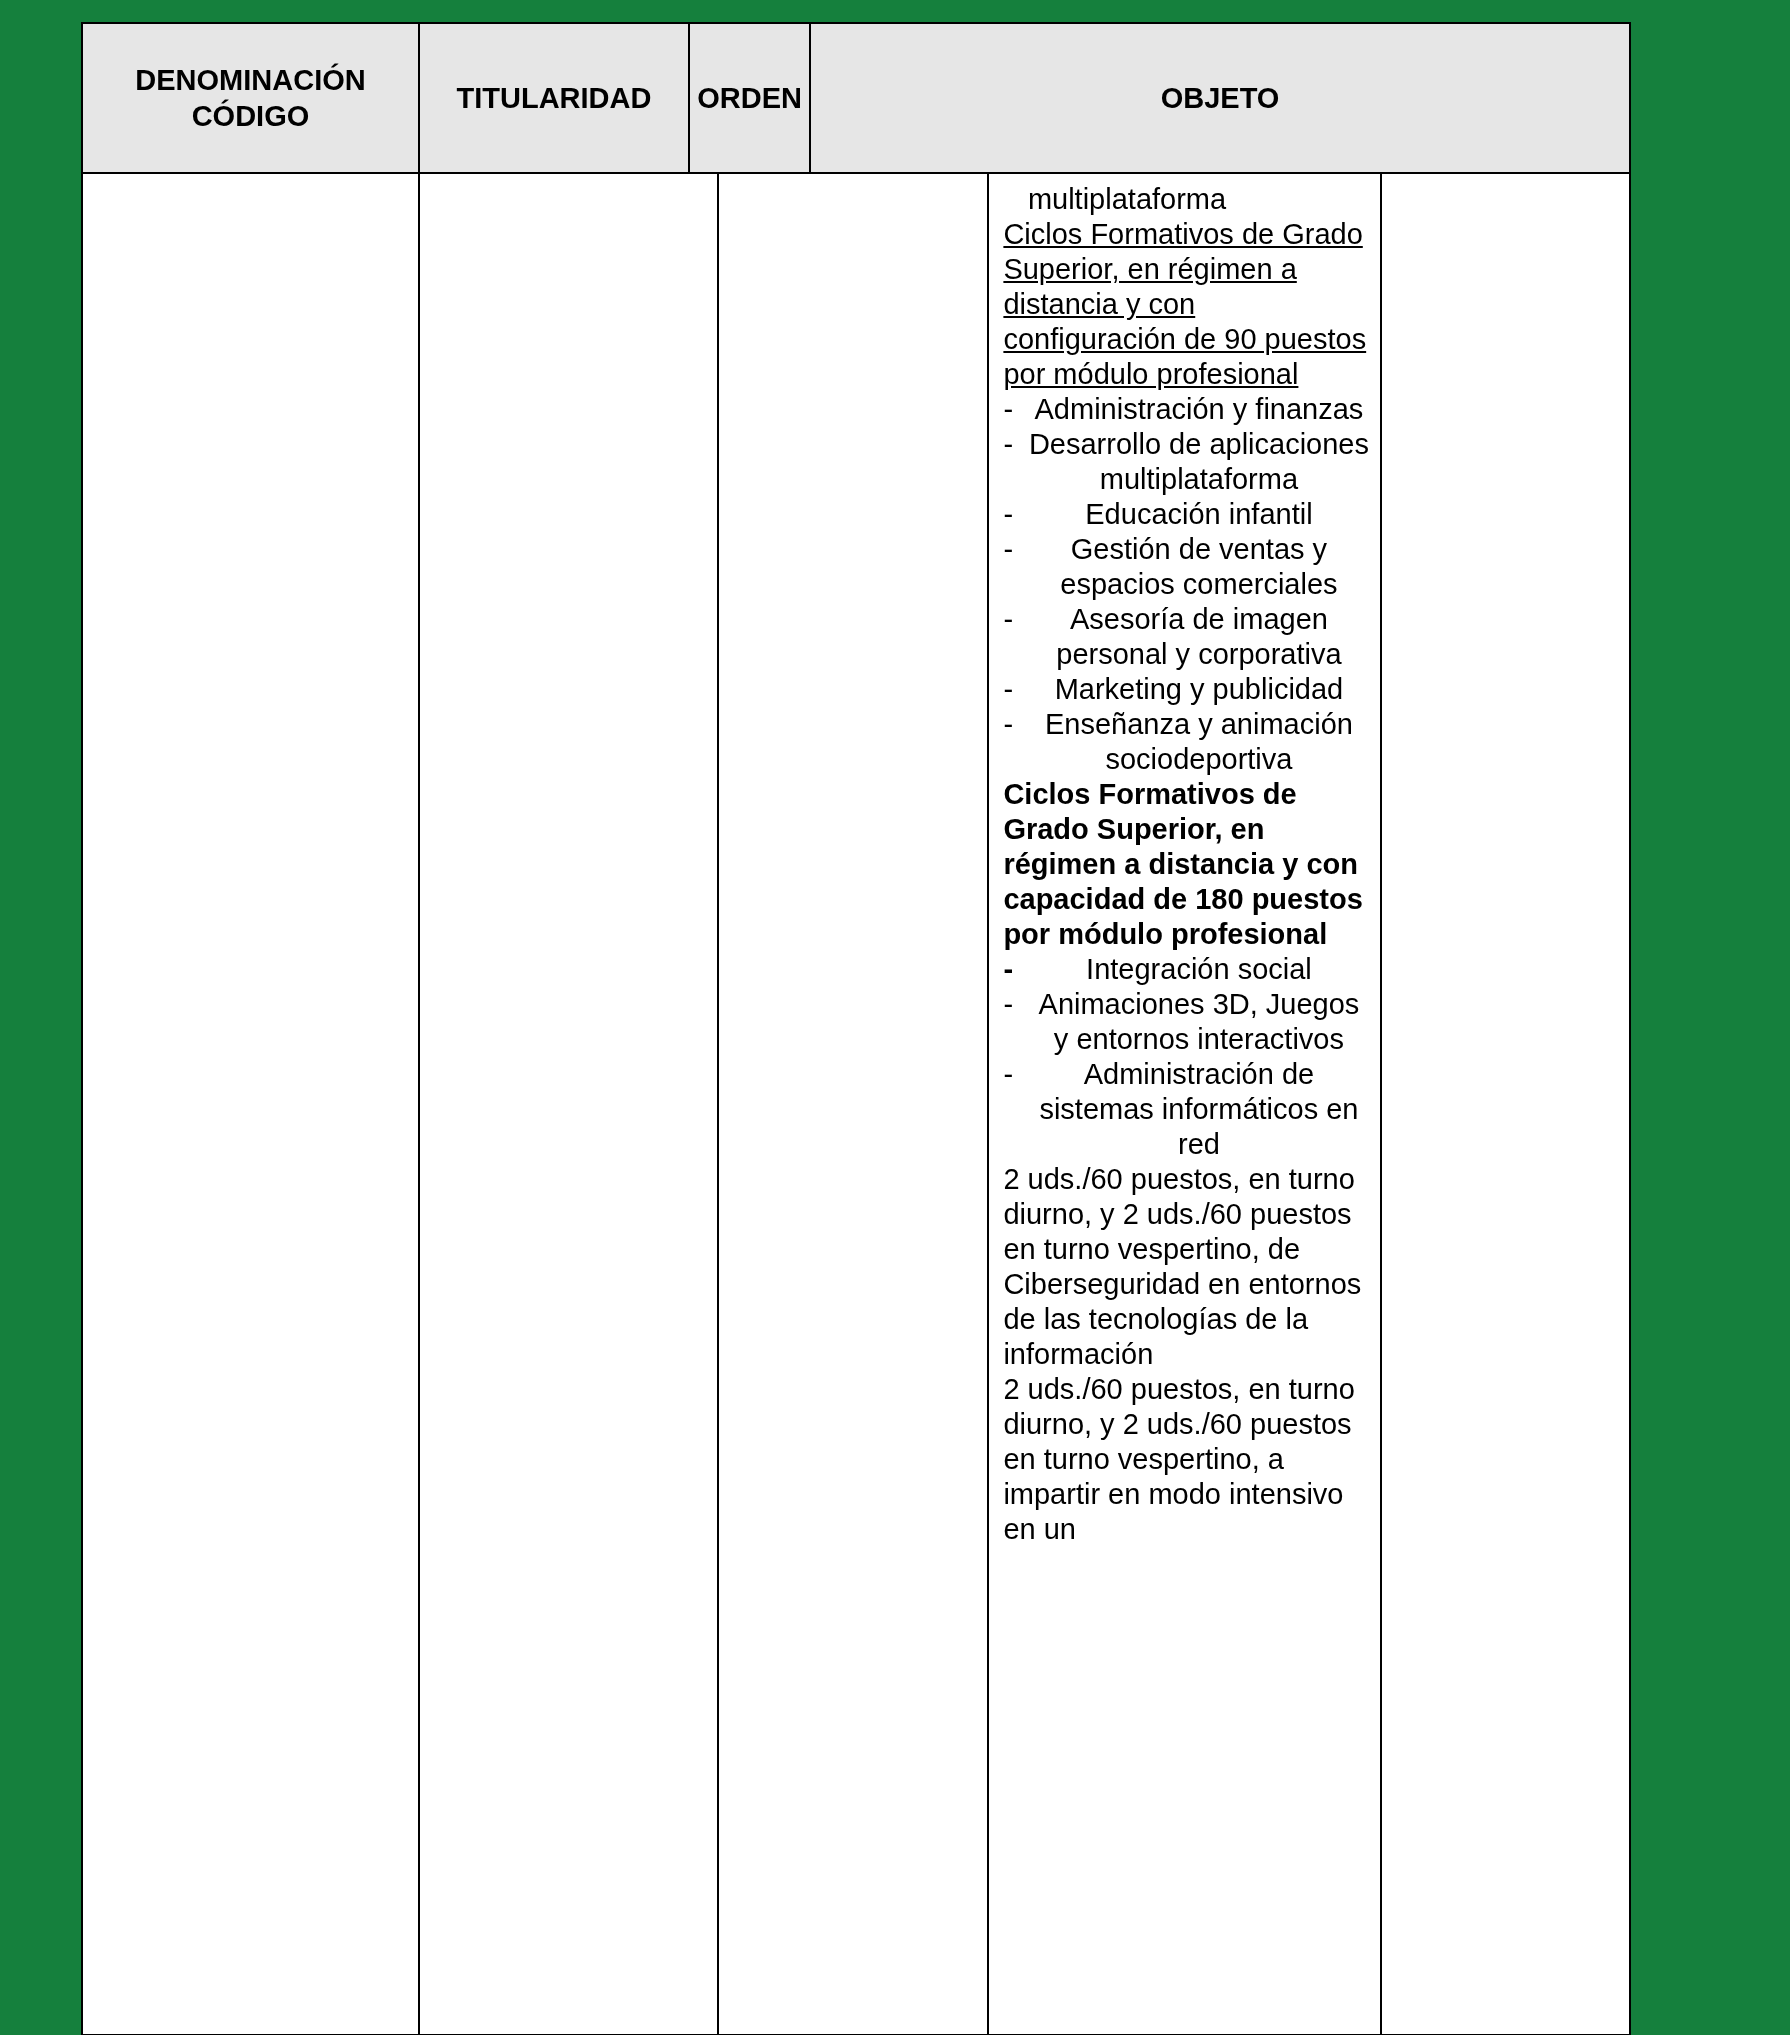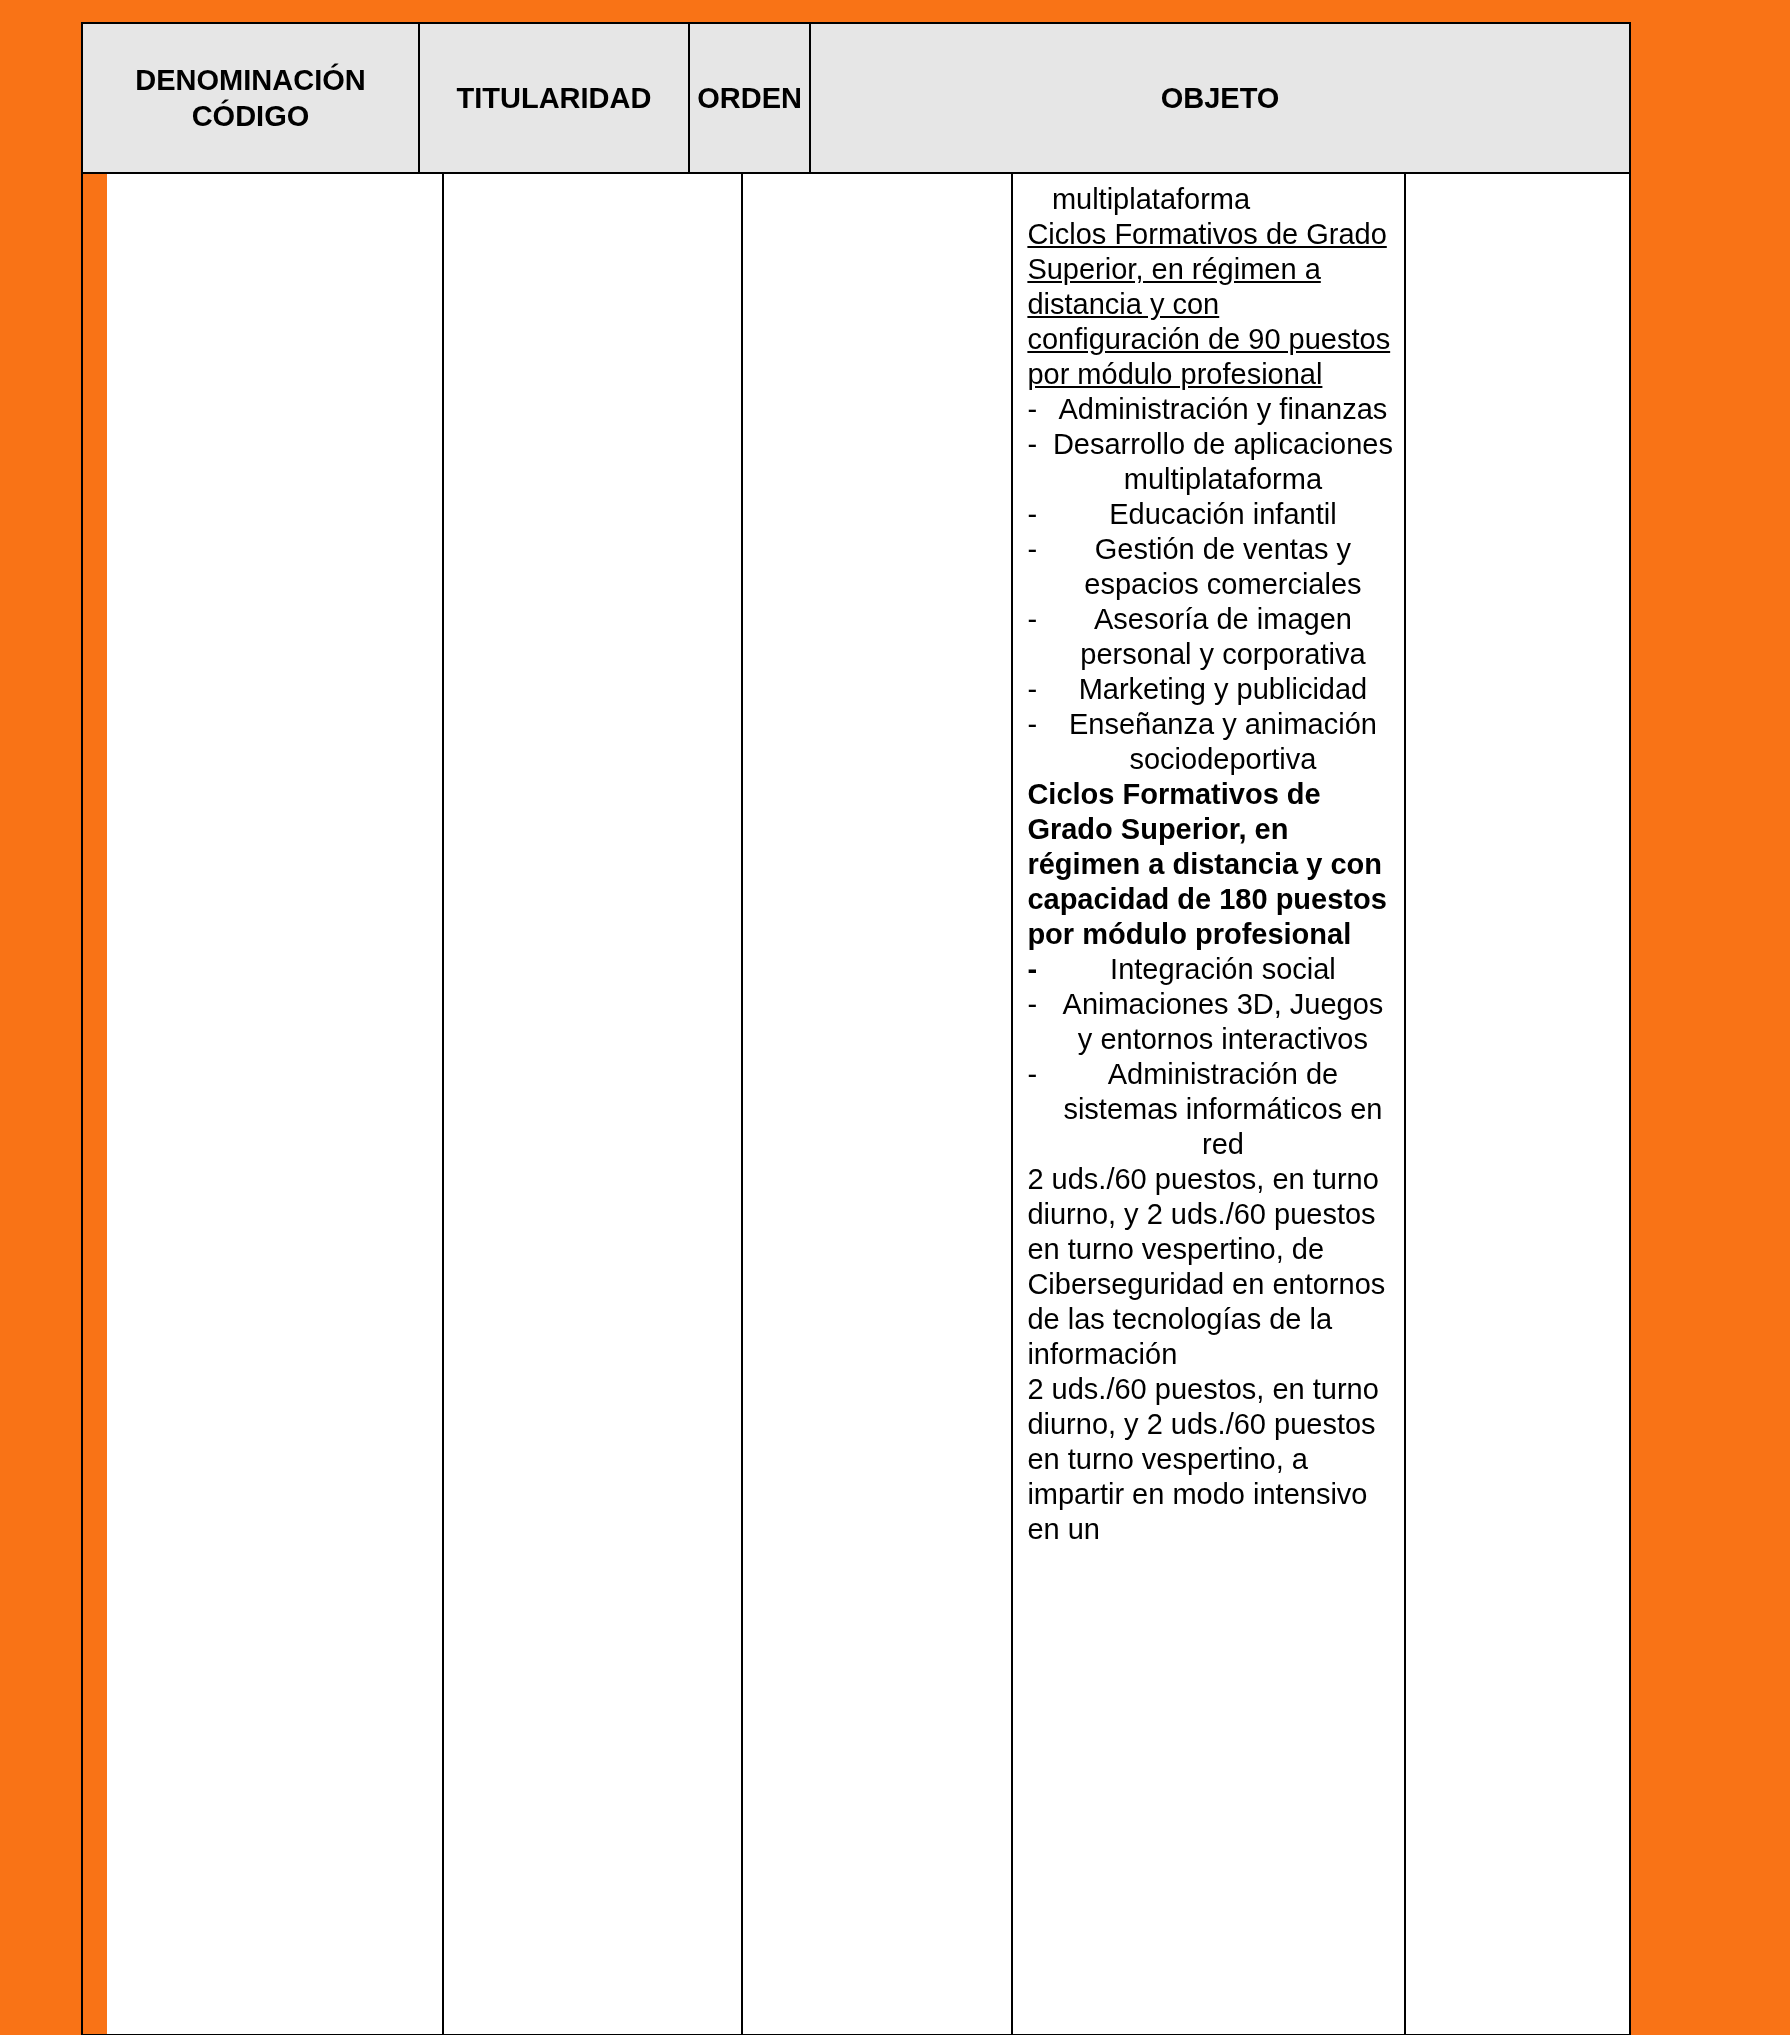--- a/index.html
+++ b/index.html
@@ -5,21 +5,21 @@
   html, body {
     margin: 0;
     padding: 0;
     background: #ffffff;
     font-family: "Liberation Sans", sans-serif;
   }
   .page {
     position: relative;
     width: 1790px;
     height: 2035px;
-    background: #f97316;
+    background: #15803d;
     overflow: hidden;
   }
   .doc-table {
     position: absolute;
     left: 81px;
     top: 21.6px;
     width: 1550px;
     height: 2014px;
     border: 2.2px solid #000000;
     box-sizing: border-box;
@@ -31,21 +31,20 @@
     flex: none;
     height: 148px;
     border-bottom: 2.2px solid #000000;
     background: #e6e6e6;
   }
   .body-row {
     display: flex;
     flex: 1 1 auto;
     min-height: 0;
     overflow: hidden;
-    padding-left: 24px;
   }
   .col {
     box-sizing: border-box;
     border-right: 2.2px solid #000000;
     flex: none;
   }
   .col:last-child {
     border-right: none;
     flex: 1 1 auto;
   }

